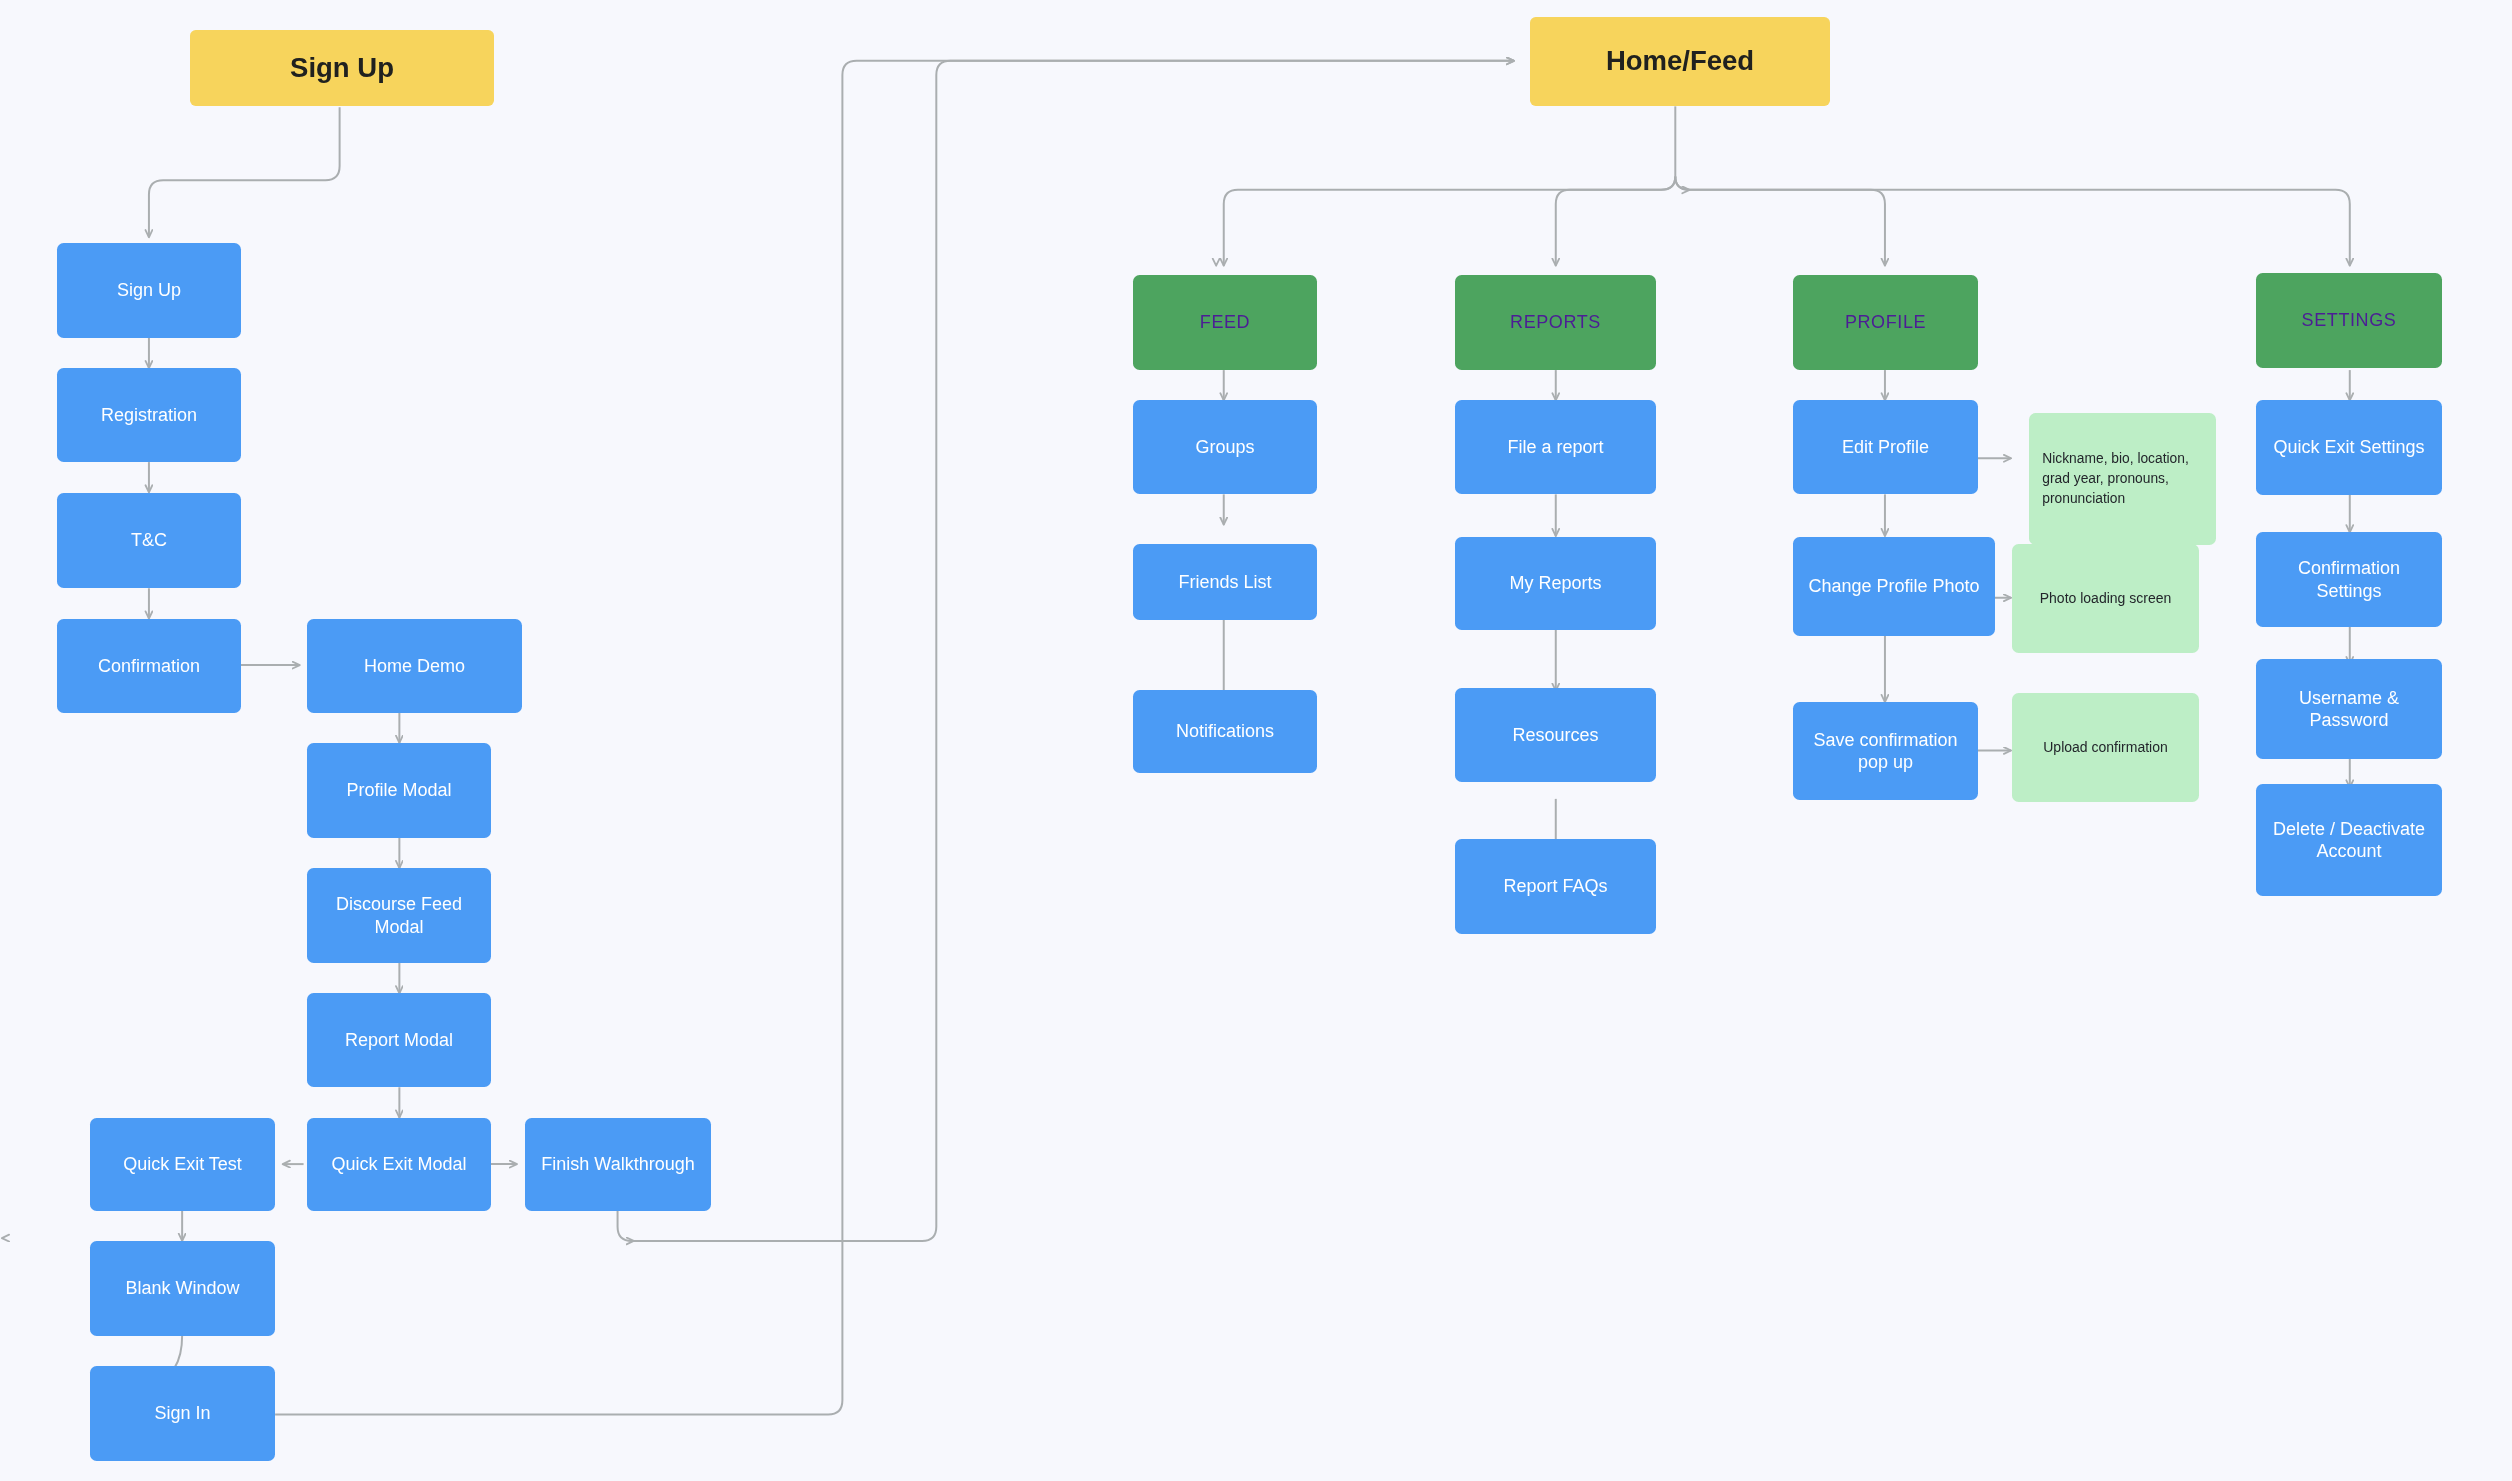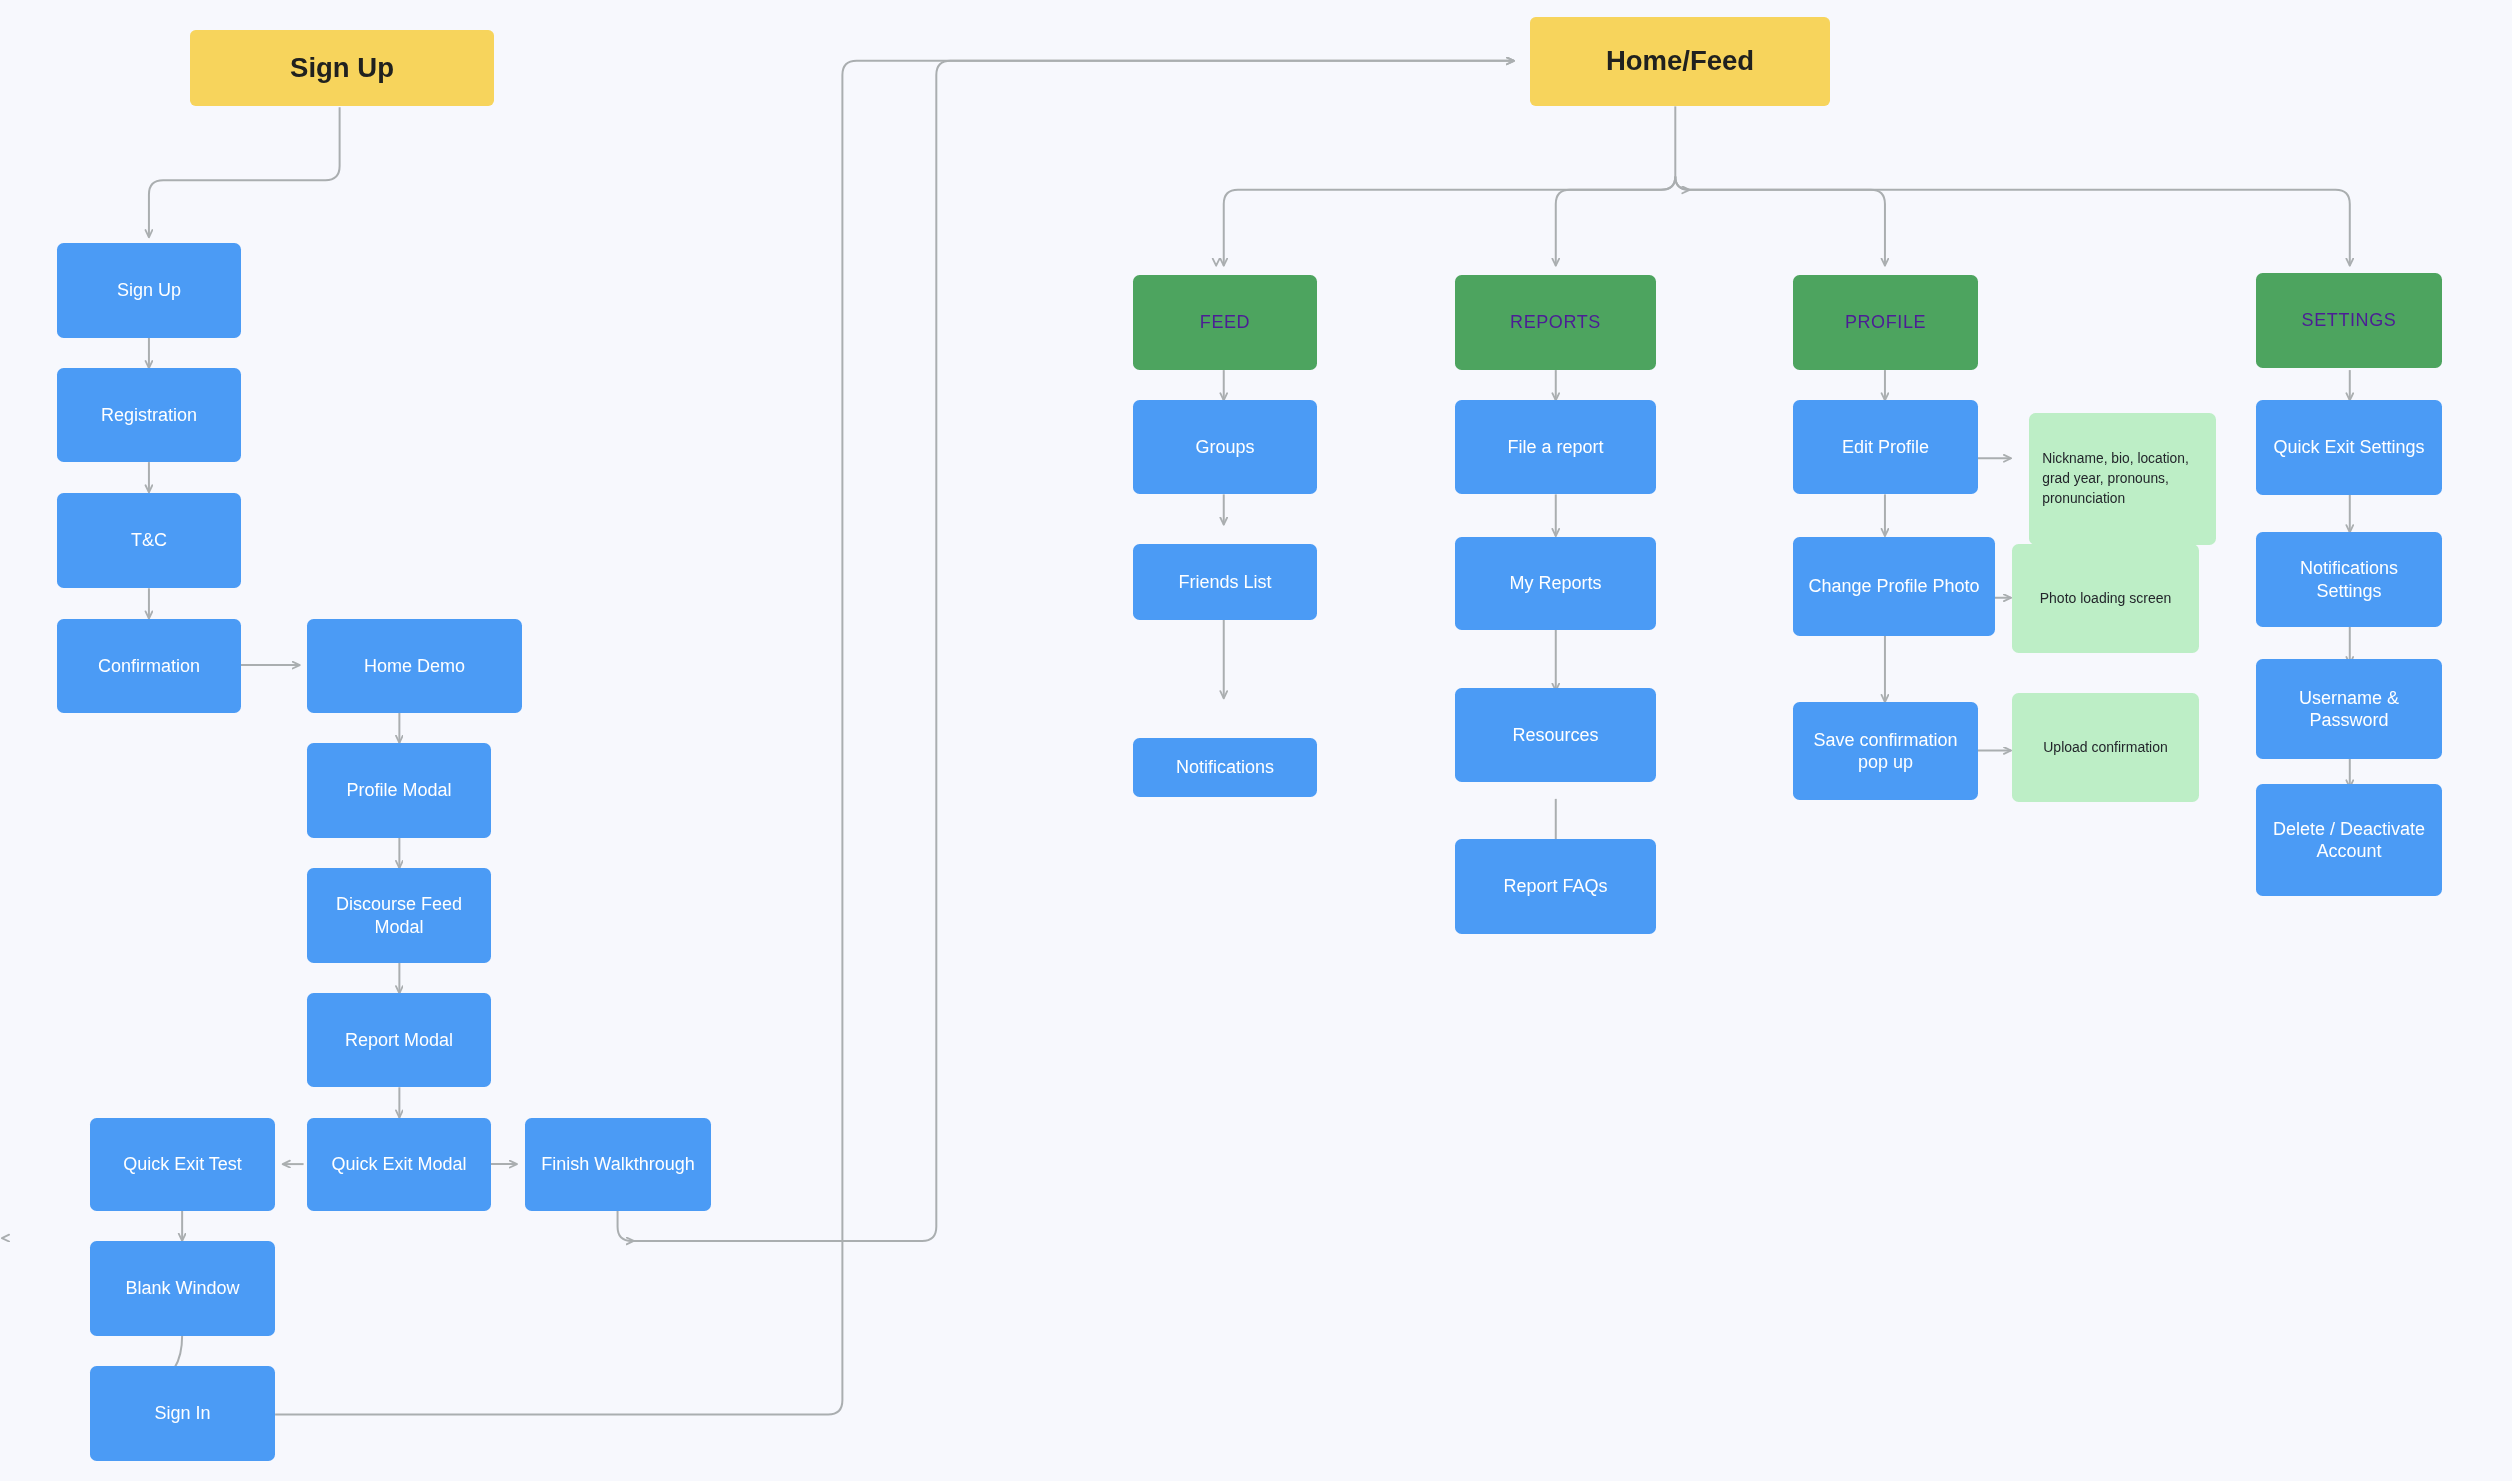--- a/index.html
+++ b/index.html
@@ -202,21 +202,21 @@
   <div class="node n-green" style="left:2256px;top:273px;width:186px;height:95px;">
     <span class="lbl">SETTINGS</span>
   </div>
 
   <div class="node n-blue" style="left:1133px;top:400px;width:184px;height:94px;">
     <span class="lbl">Groups</span>
   </div>
   <div class="node n-blue" style="left:1133px;top:544px;width:184px;height:76px;">
     <span class="lbl">Friends List</span>
   </div>
-  <div class="node n-blue" style="left:1133px;top:738px;width:184px;height:59px;">
+  <div class="node n-blue" style="left:1133px;top:690px;width:184px;height:83px;">
     <span class="lbl">Notifications</span>
   </div>
 
   <div class="node n-blue" style="left:1455px;top:400px;width:201px;height:94px;">
     <span class="lbl">File a report</span>
   </div>
   <div class="node n-blue" style="left:1455px;top:537px;width:201px;height:93px;">
     <span class="lbl">My Reports</span>
   </div>
   <div class="node n-blue" style="left:1455px;top:688px;width:201px;height:94px;">
@@ -243,21 +243,21 @@
     <span class="lbl">Photo loading screen</span>
   </div>
   <div class="node n-note" style="left:2012px;top:693px;width:187px;height:109px;">
     <span class="lbl">Upload confirmation</span>
   </div>
 
   <div class="node n-blue" style="left:2256px;top:400px;width:186px;height:95px;">
     <span class="lbl">Quick Exit Settings</span>
   </div>
   <div class="node n-blue" style="left:2256px;top:532px;width:186px;height:95px;">
-    <span class="lbl">Notifications Settings</span>
+    <span class="lbl">Confirmation Settings</span>
   </div>
   <div class="node n-blue" style="left:2256px;top:659px;width:186px;height:100px;">
     <span class="lbl">Username &amp; Password</span>
   </div>
   <div class="node n-blue" style="left:2256px;top:784px;width:186px;height:112px;">
     <span class="lbl">Delete / Deactivate Account</span>
   </div>
 
 </div>
 

